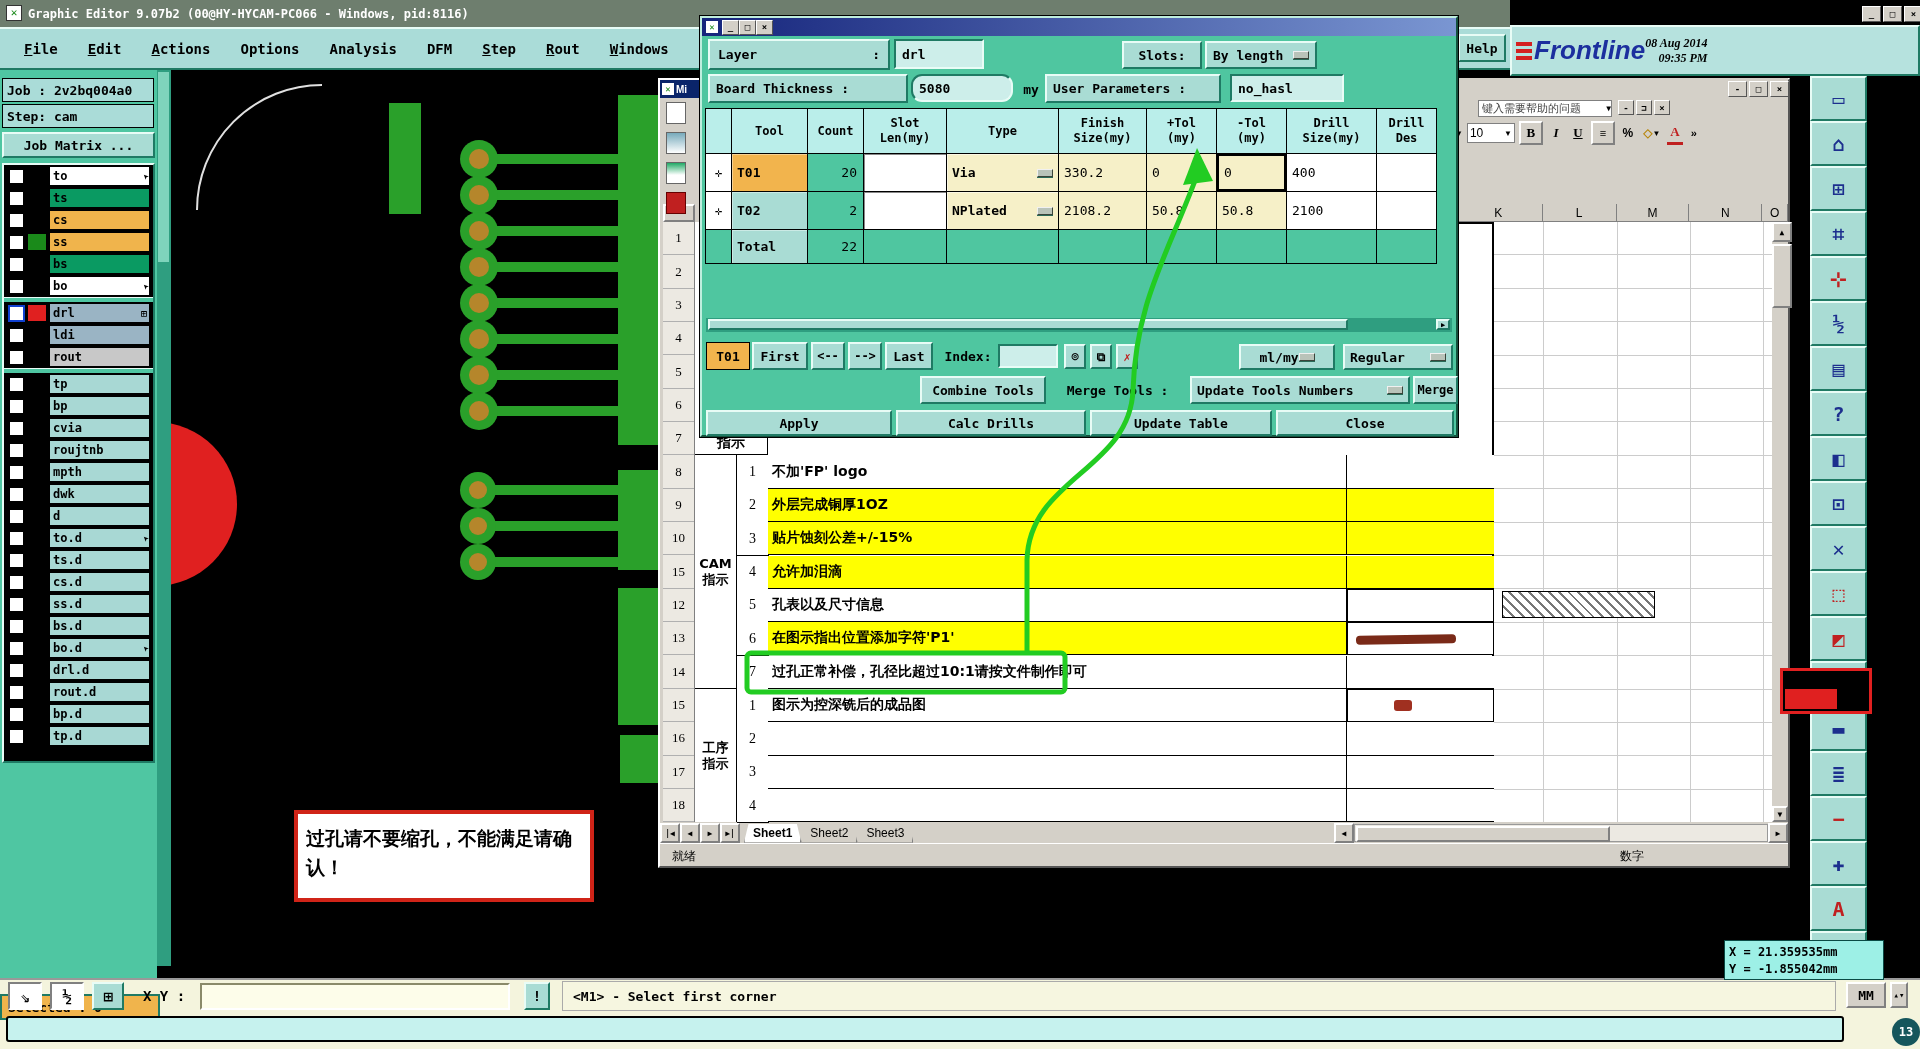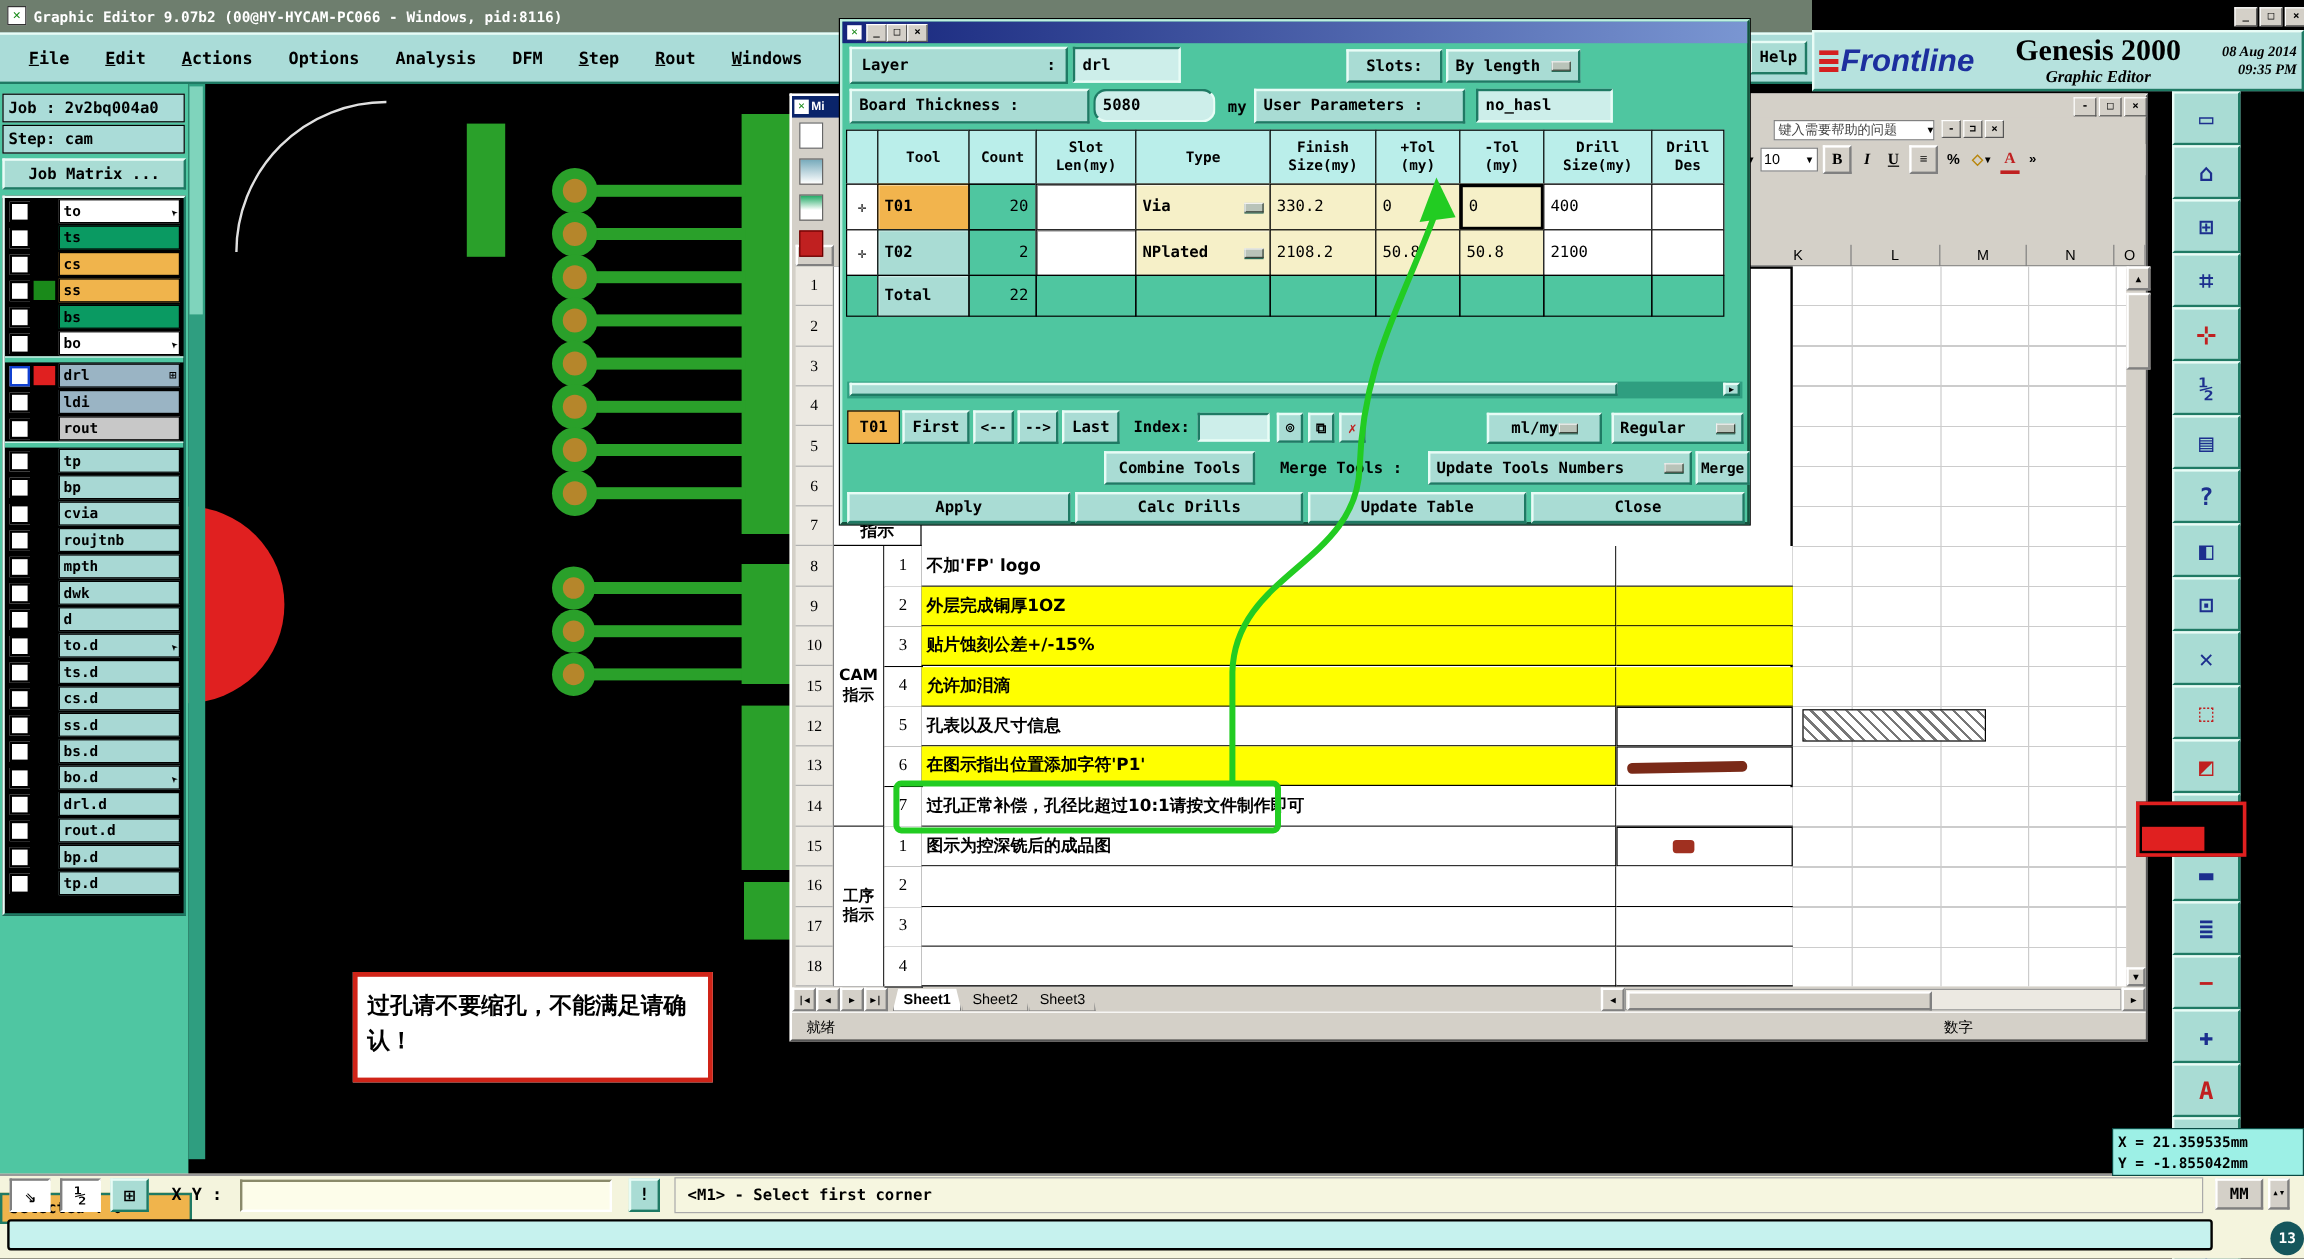--- a/index.html
+++ b/index.html
@@ -54,24 +54,20 @@
     <div style="white-space: nowrap;"><span style="text-decoration: underline;">S</span>tep</div>
     <div style="white-space: nowrap;"><span style="text-decoration: underline;">R</span>out</div>
     <div style="white-space: nowrap;"><span style="text-decoration: underline;">W</span>indows</div>
   </div>
 <div class="abs teal-raised btn" style="left:1458px;top:34px;width:48px;height:28px;font-size:13px;">Help</div>
 
 <div class="abs" style="left:1510px;top:25px;width:410px;height:51px;background:#b6e2de;border:2px solid;
             border-color:#e8fcf6 #1f7a64 #1f7a64 #e8fcf6;display:flex;align-items:center;padding:0 4px;z-index:25;">
   <span style="width:16px;height:18px;background:repeating-linear-gradient(to bottom,#d42020 0 4px,#b6e2de 4px 7px);margin-right:2px;flex:none;"></span>
   <span style="font:bold italic 26px 'Liberation Sans',sans-serif;color:#1c2f9e;flex:none;">Frontline</span>
-  <span style="flex:1;text-align:center;line-height:1;">
-    <span style="font:bold 25px 'Liberation Serif',serif;color:#000;display:block;">Genesis 2000</span>
-    <span style="font:bold italic 14px 'Liberation Serif',serif;color:#000;display:block;">Graphic Editor</span>
-  </span>
   <span style="flex:none;text-align:right;line-height:1.3;">
     <span style="font:bold italic 12px 'Liberation Serif',serif;display:block;">08 Aug 2014</span>
     <span style="font:bold italic 12px 'Liberation Serif',serif;display:block;">09:35 PM</span>
   </span>
 </div>
 
 <div class="abs" id="pcb-canvas" style="left:157px;top:70px;width:1763px;height:896px;background:#000;overflow:hidden;z-index:1;">
   <svg class="abs" style="left:0;top:0;" width="520" height="400">
     <path d="M 165,15 A 125 125 0 0 0 40,140" stroke="#e0e0e0" stroke-width="2" fill="none"></path>
   </svg>
@@ -600,21 +596,21 @@
 <div class="abs gray-sunken btn" style="left:8px;top:982px;width:34px;height:28px;z-index:41;background:#fff;">⇘</div>
 <div class="abs gray-sunken btn" style="left:50px;top:982px;width:34px;height:28px;z-index:41;background:#fff;">½</div>
 <div class="abs teal-raised btn" style="left:92px;top:982px;width:32px;height:28px;z-index:41;">⊞</div>
 <div class="abs btn" style="left:134px;top:984px;width:60px;height:24px;font-size:14px;z-index:41;">X Y :</div>
 <div class="abs" style="left:200px;top:983px;width:310px;height:27px;background:#fdfdea;border:2px solid;border-color:#8a8a6a #fff #fff #8a8a6a;z-index:41;"></div>
 <div class="abs teal-raised btn" style="left:524px;top:982px;width:26px;height:28px;font-size:14px;z-index:41;">!</div>
 <div class="abs" style="left:562px;top:981px;width:1274px;height:30px;background:#f6f6e0;border:1px solid #aaa;z-index:41;
             font:bold 13px 'DejaVu Sans Mono',monospace;display:flex;align-items:center;padding-left:10px;">&lt;M1&gt; - Select first corner</div>
 <div class="abs" style="left:6px;top:1016px;width:1838px;height:26px;background:#c6f2ee;border:2px solid;border-color:#5aa 0 #eff #5aa;border-style:solid;z-index:41;border-radius:3px;"></div>
 
-<div class="abs" style="left:1760px;top:940px;width:160px;height:40px;background:#9df0e6;border:1px solid #0a4a44;z-index:45;
+<div class="abs" style="left:1724px;top:940px;width:160px;height:40px;background:#9df0e6;border:1px solid #0a4a44;z-index:45;
             font:bold 12px 'DejaVu Sans Mono',monospace;padding:3px 0 0 4px;line-height:1.4;">
   <div>X = 21.359535mm</div>
   <div>Y = -1.855042mm</div>
 </div>
 <div class="abs gray-raised btn" style="left:1846px;top:982px;width:40px;height:26px;font-size:13px;z-index:45;">MM</div>
 <div class="abs gray-raised btn" style="left:1890px;top:982px;width:18px;height:26px;font-size:9px;z-index:45;flex-direction:column;line-height:1;">▴▾</div>
 <div class="abs btn" style="left:1892px;top:1018px;width:28px;height:28px;border-radius:50%;background:#15565c;color:#fff;font-size:12px;z-index:46;">13</div>
 
 <svg class="abs" style="left:0;top:0;pointer-events:none;z-index:70;" width="1920" height="1049">
   <path d="M 1199 170 C 1168 255, 1136 300, 1133 390 C 1130 470, 1029 478, 1027 560 L 1027 653" stroke="#22cc22" stroke-width="5" fill="none"></path>

